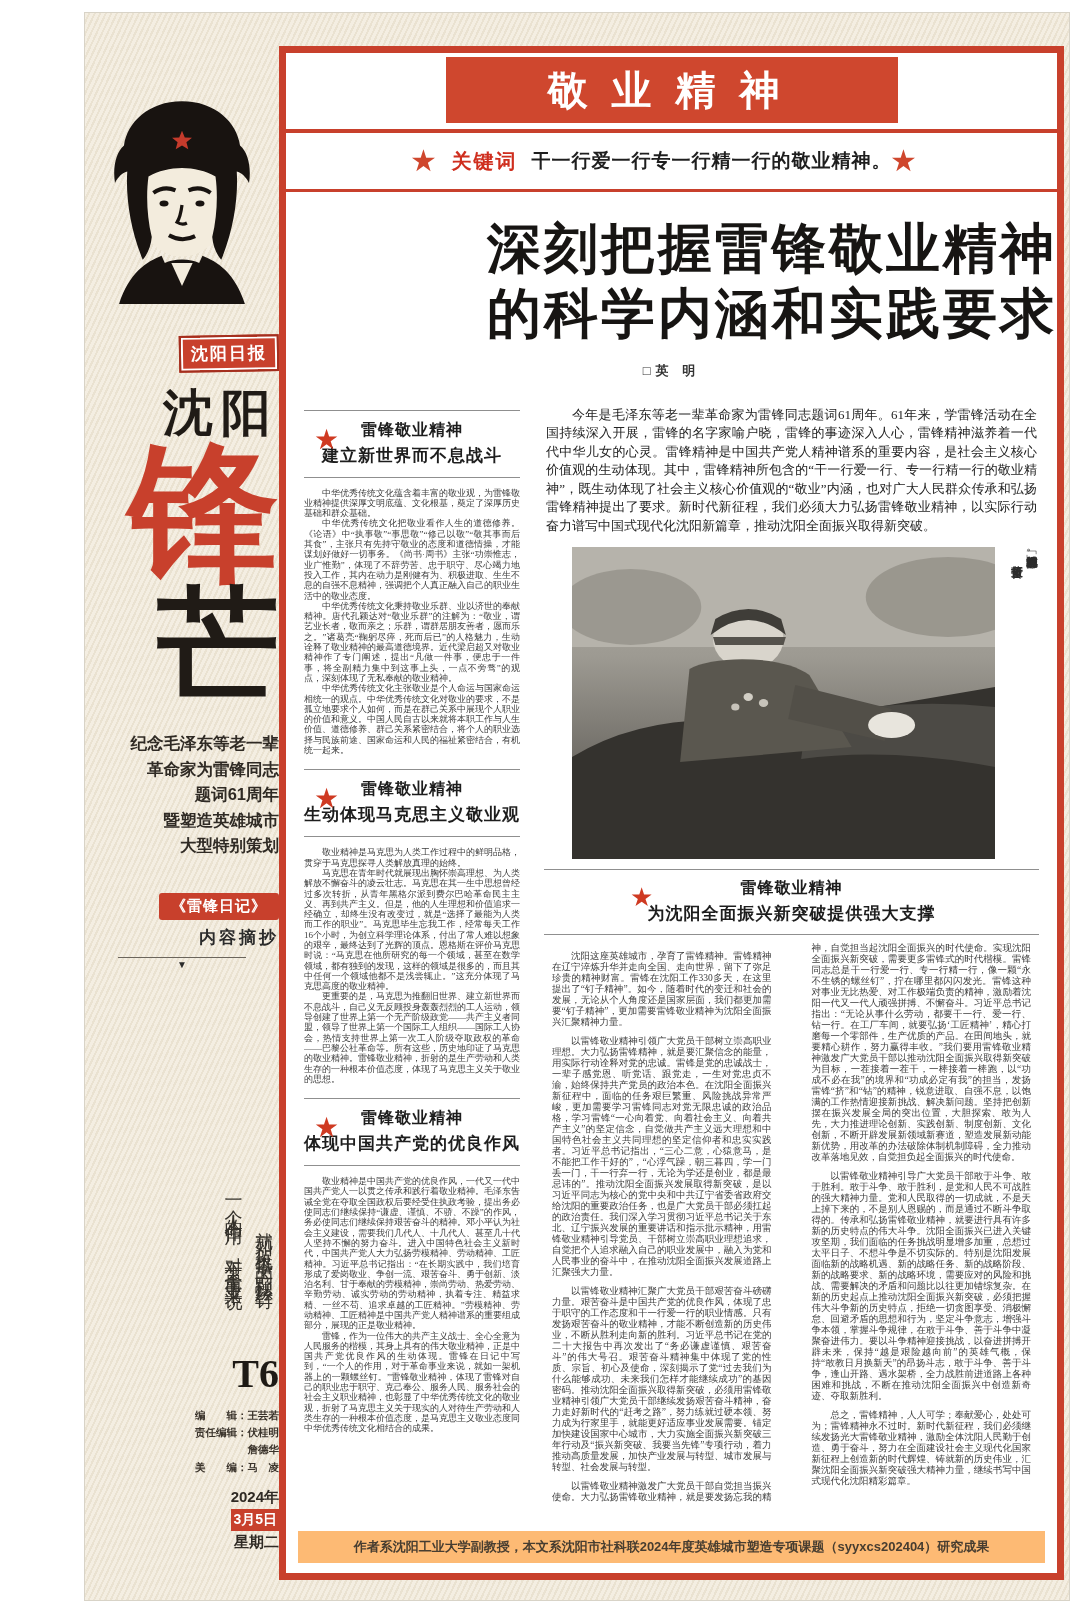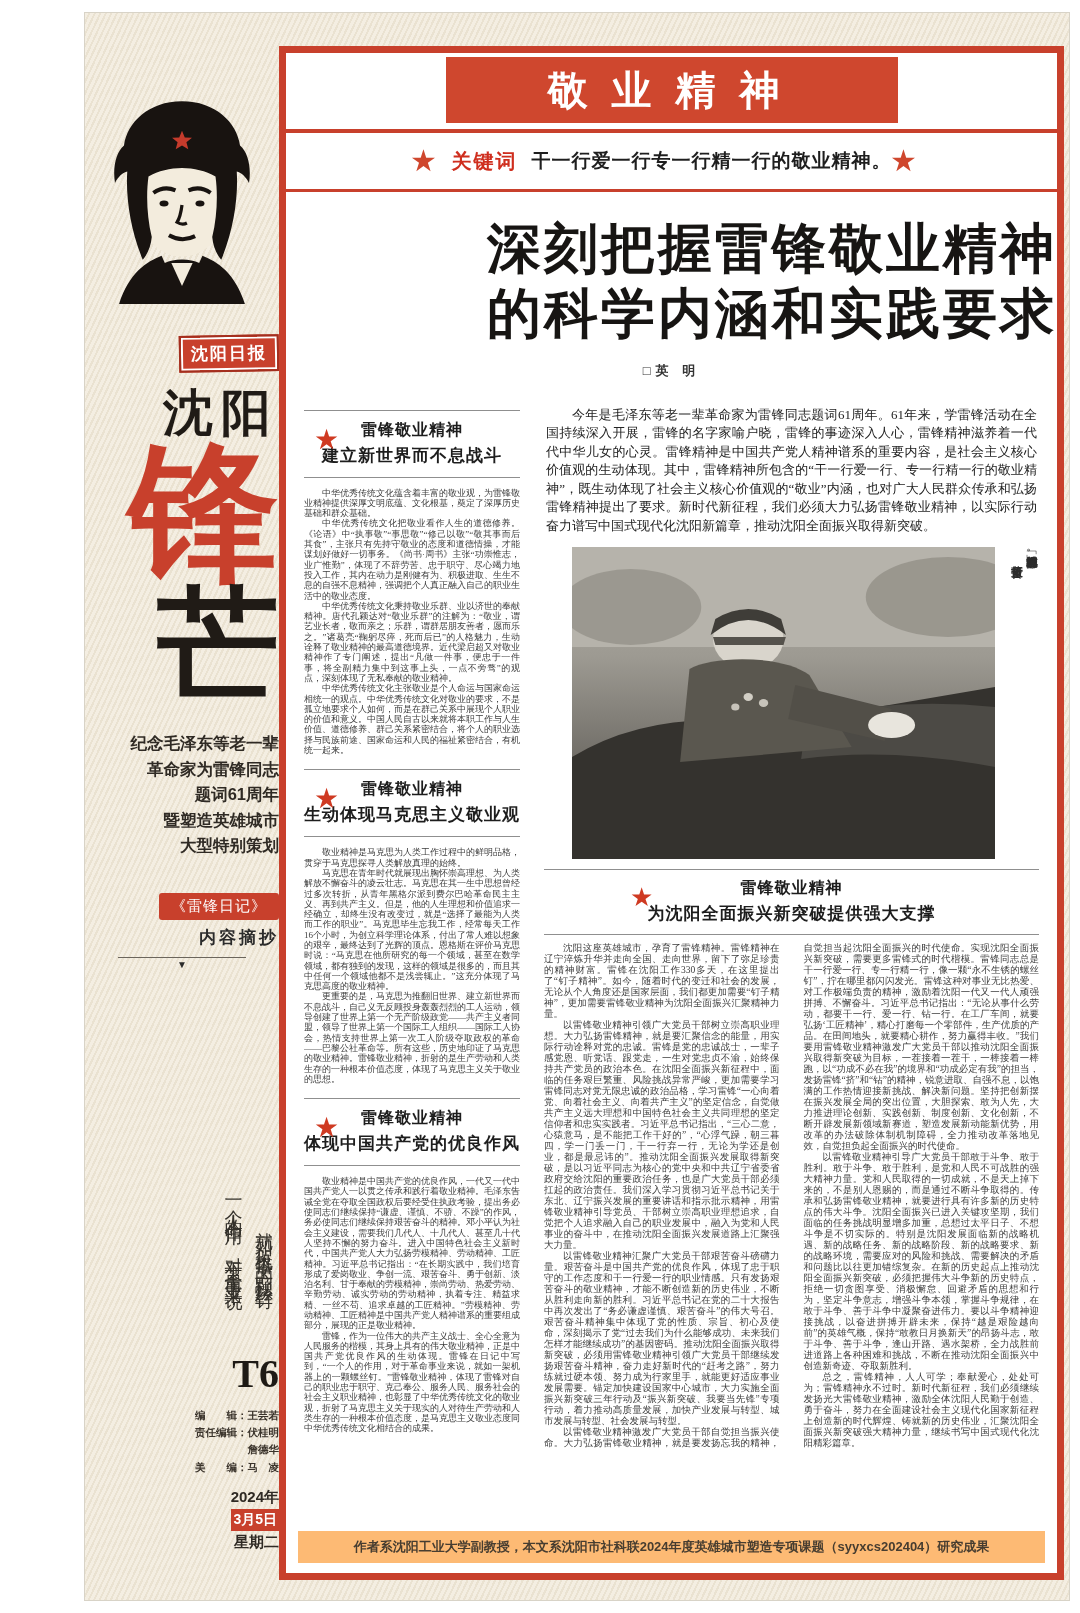--- a/index.html
+++ b/index.html
@@ -12,21 +12,21 @@
   .sidebar{position:absolute;left:0;top:0;width:194px;height:100%;text-align:right;}
   .portrait{margin:62px auto 8px auto;width:152px;height:252px;}
   .seal{display:inline-block;background:#c8402c;color:#fff;border:2px solid #a32f1f;
         box-shadow:inset 0 0 0 2px #fff;padding:5px 10px;font-weight:bold;font-size:17px;
         font-family:"Liberation Serif",serif;letter-spacing:2px;transform:rotate(-1deg);}
   .mast-sy{font-size:50px;font-weight:900;letter-spacing:8px;line-height:1.0;margin-top:16px;color:#201b16;}
   .mast-feng{font-size:150px;font-weight:900;line-height:.98;color:#c8402c;margin-top:2px;
              font-family:"Liberation Sans",sans-serif;}
   .mast-mang{font-size:122px;font-weight:900;line-height:1.0;color:#201b16;margin-top:-4px;}
   .strategy{margin-top:26px;font-size:16.5px;font-weight:bold;line-height:1.55;color:#2f2a24;padding-left:32px;}
-  .diary-badge{display:inline-block;margin-top:34px;background:#c8402c;color:#fff;font-weight:normal;
+  .diary-badge{display:inline-block;margin-top:34px;background:#c8402c;color:#fff;font-weight:bold;
                font-size:15px;padding:4px 12px;border-radius:3px;letter-spacing:1px;}
   .diary-sub{font-size:17px;font-weight:bold;margin-top:6px;letter-spacing:3px;}
   .diary-rule{width:128px;margin:8px auto 0 auto;border-top:1px solid #6b655c;position:relative;height:12px;}
   .diary-rule .tri{position:absolute;left:50%;top:1px;transform:translateX(-50%);font-size:10px;color:#2b2b2b;}
   .quote{margin:6px auto 0 auto;height:330px;writing-mode:vertical-rl;text-orientation:upright;
          display:inline-block;font-family:"Liberation Serif",serif;font-size:18px;letter-spacing:5px;
          color:#33302a;line-height:1.7;}
   .quote span{display:block;}
   .pageno{font-family:"Liberation Serif",serif;font-weight:bold;font-size:40px;margin-top:40px;color:#1e1a15;}
   .staff{margin-top:10px;font-size:10.5px;font-weight:bold;line-height:1.65;color:#3a332b;}
@@ -65,21 +65,21 @@
   .photo{flex:1;height:312px;position:relative;background:linear-gradient(180deg,#b3b0a8 0%,#9d9a92 35%,#6e6b65 70%,#383632 100%);overflow:hidden;}
   .photo svg{position:absolute;inset:0;}
   .caption{width:30px;margin-left:14px;writing-mode:vertical-rl;text-orientation:upright;
            font-size:11.5px;color:#2c2c2c;line-height:1.3;font-family:"Liberation Serif",serif;
            display:flex;flex-direction:column;}
   .caption .credit{font-weight:900;margin-top:10px;}
   .sec4-head{position:relative;border-top:1.5px solid #8f8f8f;border-bottom:1.5px solid #8f8f8f;
              text-align:center;padding:8px 0 9px 0;margin:10px 0 8px 0;}
   .sec4-head .star{position:absolute;left:86px;top:12px;color:#cf3a22;font-size:26px;}
   .sec4-cols{column-count:2;column-gap:24px;margin-top:6px;}
-  .sec4-cols p{margin:0;font-family:"Liberation Serif",serif;font-size:9.5px;line-height:11px;
+  .sec4-cols p{margin:8px;font-family:"Liberation Serif",serif;font-size:9.5px;line-height:11px;
                text-align:justify;text-indent:2em;color:#3c3c3c;}
   .art-footer{position:absolute;left:12px;right:12px;bottom:10px;background:#fdba74;
               text-align:center;font-weight:bold;font-size:13px;color:#473d30;padding:7px 0;}
 </style>
 </head>
 <body>
 
 <div class="stage">
   <div class="sheet">
 

